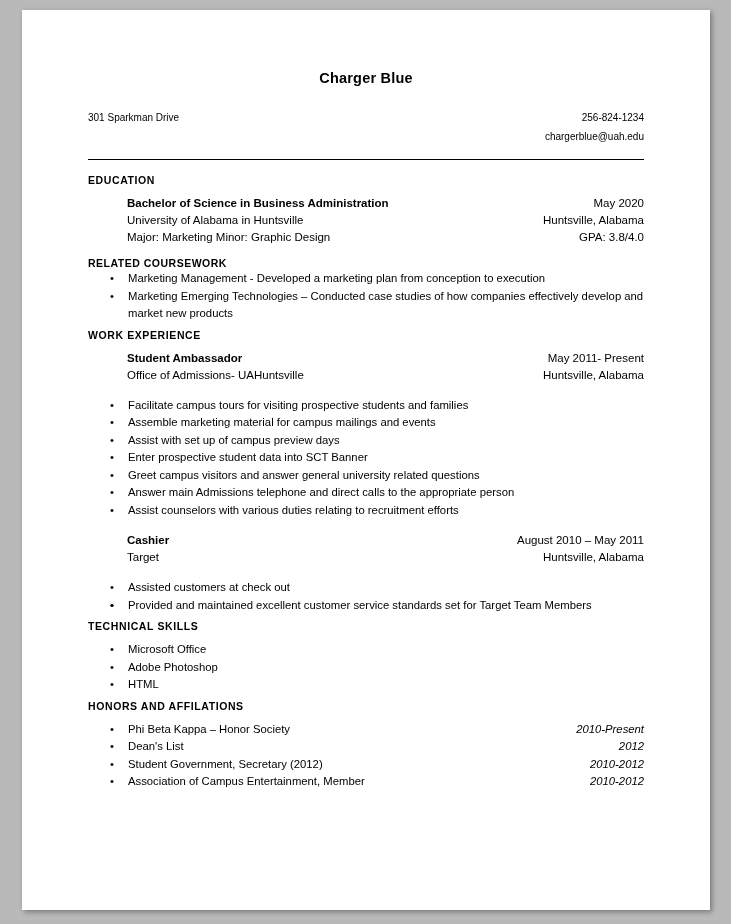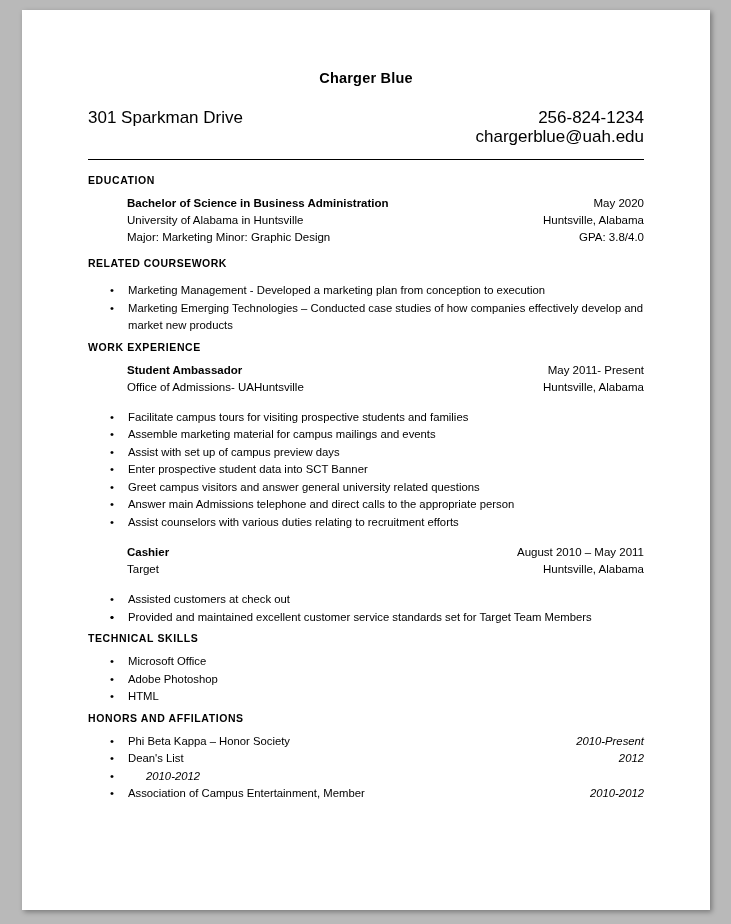--- a/index.html
+++ b/index.html
@@ -36,21 +36,21 @@
     text-align: center;
     font-weight: bold;
     font-size: 14.5px;
     letter-spacing: 0.2px;
     color: #000;
     margin-bottom: 22px;
   }
   .contact {
     display: flex;
     justify-content: space-between;
-    font-size: 17px;
+    font-size: 10px;
     line-height: 19px;
     color: #000;
   }
   .contact .col-right {
     text-align: right;
   }
   .rule {
     border: none;
     border-top: 1.4px solid #000;
     margin: 13px 0 14px 0;
@@ -69,21 +69,21 @@
     font-size: 11.5px;
     line-height: 17px;
     padding-left: 39px;
   }
   .job-row .left.bold { font-weight: bold; }
   .job-row .right { text-align: right; }
   .sub-head {
     font-weight: bold;
     font-size: 10.5px;
     letter-spacing: 0.5px;
-    margin: 11px 0 13px 0;
+    margin: 11px 0 1px 0;
   }
   ul.bullets {
     list-style: none;
     margin: 0 0 0 0;
     padding: 0;
   }
   ul.bullets li {
     position: relative;
     padding-left: 40px;
     font-size: 11.3px;
@@ -205,20 +205,21 @@
     <li>
           <span class="dot">•</span>
       <span class="li-row">
             <span>Dean's  List</span>
             <span class="li-date">2012</span>
           </span>
     </li>
     <li>
           <span class="dot">•</span>
       <span class="li-row">
+            <span>Student Government, Secretary (2012)</span>
             <span class="li-date">2010-2012</span>
           </span>
     </li>
     <li>
           <span class="dot">•</span>
       <span class="li-row">
             <span>Association of Campus Entertainment,  Member</span>
             <span class="li-date">2010-2012</span>
           </span>
     </li>

